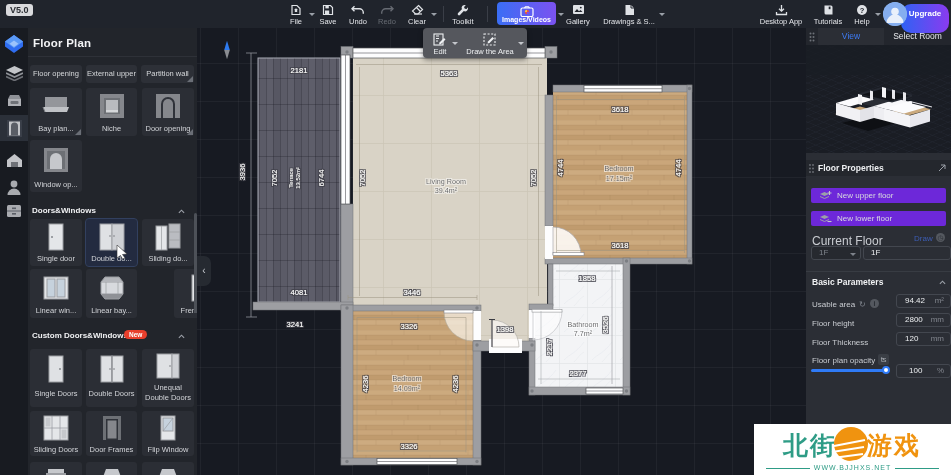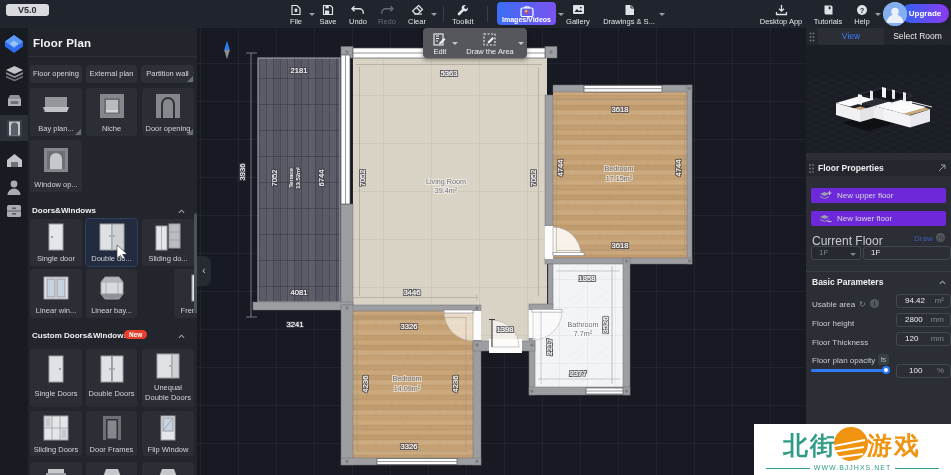--- a/index.html
+++ b/index.html
@@ -6,25 +6,25 @@
   html,body { width:951px; height:475px; overflow:hidden; background:#14171d;
     font-family:"Liberation Sans", sans-serif; }
   .abs { position:absolute; }
   
   #topbar { position:absolute; left:0; top:0; width:951px; height:28px; background:#20242c; z-index:30; }
   .tbitem { position:absolute; top:3px; text-align:center; color:#e3e5e9; font-size:7.5px; }
   .tbitem .ic { height:13px; display:flex; align-items:center; justify-content:center; }
   .tbitem .lb { margin-top:1px; white-space:nowrap; }
   .dim { color:#676b73; }
   .caret { position:absolute; width:0; height:0; border-left:3px solid transparent; border-right:3px solid transparent; border-top:3.5px solid #9aa0a8; }
-  #v50 { position:absolute; left:6px; top:4px; background:#d9dadd; color:#2a2d33; font-weight:bold; font-size:9px; padding:1px 12px; border-radius:3px; }
+  #v50 { position:absolute; left:6px; top:4px; background:#d9dadd; color:#2a2d33; font-weight:bold; font-size:9px; padding:1px 4px; border-radius:3px; }
   #imgvid { position:absolute; left:497px; top:2px; width:59px; height:23px; border-radius:4px;
     background:linear-gradient(90deg,#3a6ef5,#7b52f0); color:#fff; text-align:center; }
   #imgvid .lb { font-size:7px; margin-top:0px; font-weight:bold;}
-  #upgrade { position:absolute; left:901px; top:4px; width:48px; height:19px; border-radius:10px;
+  #upgrade { position:absolute; left:901px; top:4px; width:48px; height:29px; border-radius:10px;
     background:linear-gradient(90deg,#2f62f3,#8a3bf0); color:#fff; font-size:8px; font-weight:bold;
     text-align:center; line-height:19px; }
   #avatar { position:absolute; left:883px; top:2px; width:24px; height:24px; border-radius:50%;
     background:#8db3ea; overflow:hidden; }
   .tsep { position:absolute; top:6px; width:1px; height:16px; background:#3a3e47; }
   
   #lstrip { position:absolute; left:0; top:28px; width:28px; height:447px; background:#181b21; z-index:20; }
   .sic { position:absolute; left:0px; width:28px; text-align:center; }
   
   #lpanel { position:absolute; left:28px; top:28px; width:169px; height:447px; background:#22252b; z-index:20; overflow:hidden; }
@@ -229,21 +229,21 @@
         <path d="M1 7h14" stroke="#5a5e66" stroke-width="1"></path>
         <rect x="6" y="3.5" width="4" height="1.6" fill="#5a5e66"></rect>
         <rect x="6" y="9" width="4" height="1.6" fill="#5a5e66"></rect>
       </svg></div>
 </div>
 <div id="lpanel">
   <div id="lphead">
       <h1>Floor Plan</h1>
     </div>
   <div class="chip" style="left:2px;top:37px;width:52px;">Floor opening</div>
-  <div class="chip" style="left:58px;top:37px;width:51px;">External plan</div>
+  <div class="chip" style="left:58px;top:37px;width:51px;">External upper</div>
   <div class="chip" style="left:113px;top:37px;width:53px;">Partition wall<svg width="6" height="6" style="position:absolute;right:1px;bottom:1px;">
         <path d="M6 0v6H0z" fill="#6a6e76"></path>
       </svg></div>
 
   <div class="card" style="left:2px;top:60px;width:52px;height:48px;">
     <div class="cic" style="height:36px;">
         <svg width="30" height="22" viewBox="0 0 30 22">
           <path d="M4 2h22v10H4z" fill="#94969b"></path>
           <path d="M2 12h26l-2 5H4z" fill="#c0c2c6"></path>
           <path d="M2 12l2 5" stroke="#7d8085" stroke-width="1"></path>

